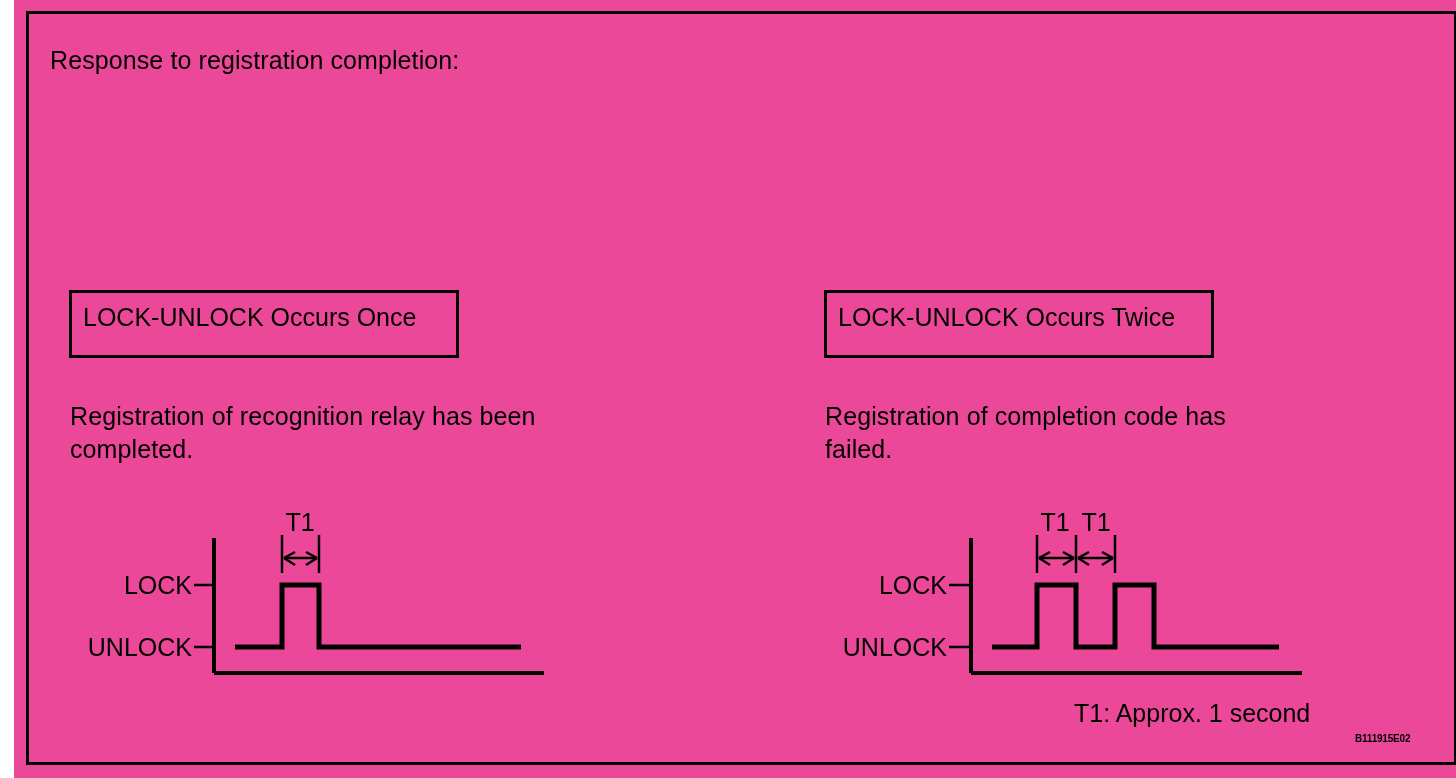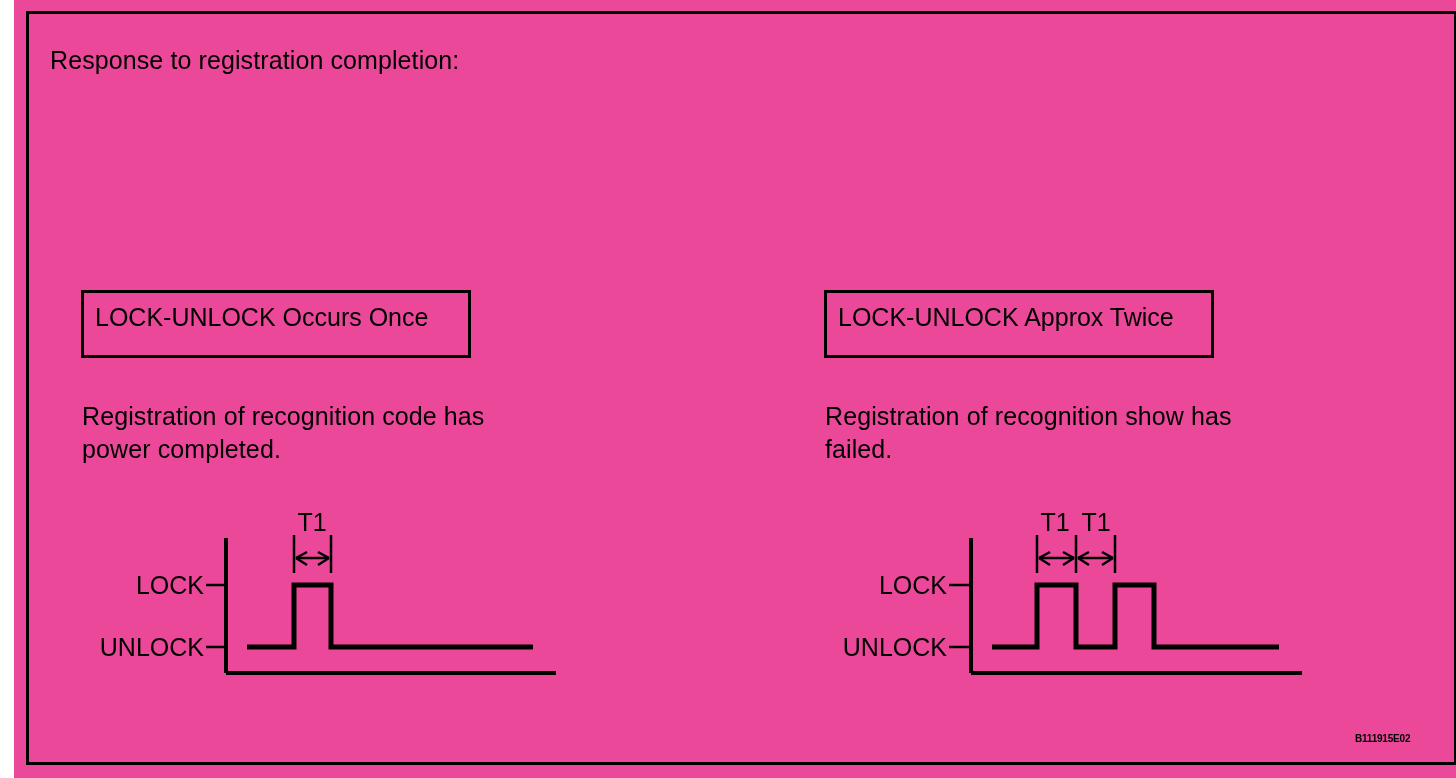--- a/index.html
+++ b/index.html
@@ -46,21 +46,21 @@
     font-size: 25px;
     line-height: 33px;
     letter-spacing: 0.1px;
   }
   .col {
     position: absolute;
     top: 0;
     width: 620px;
     height: 778px;
   }
-  .col-left  { left: 12px; }
+  .col-left  { left: 0px; }
   .col-right { left: 755px; }
 
   .title-box {
     position: absolute;
     top: 290px;
     left: 55px;
     width: 390px;
     height: 68px;
     border: 3px solid #000000;
     box-sizing: border-box;
@@ -146,21 +146,21 @@
 
   <div class="heading">Response to registration completion:</div>
 
 
   <div class="col col-left">
 
     <div class="title-box">
       <span class="title-box-label">LOCK-UNLOCK Occurs Once</span>
     </div>
 
-    <div class="caption">Registration of recognition code has power completed.</div>
+    <div class="caption">Registration of recognition relay has been completed.</div>
 
     <div class="wave-wrap">
       <svg width="560" height="195" viewBox="0 0 560 195" xmlns="http://www.w3.org/2000/svg">
 
         <text class="axis-label" x="158" y="96" text-anchor="end">LOCK</text>
         <text class="axis-label" x="158" y="158" text-anchor="end">UNLOCK</text>
 
         <path class="stroke-thin" d="M160 87 H180"></path>
         <path class="stroke-thin" d="M160 149 H180"></path>
 
@@ -177,24 +177,24 @@
         <path class="stroke-thin" d="M283 60 L272 54 M283 60 L272 67"></path>
 
         <text class="t1-label" x="266" y="33" text-anchor="middle">T1</text>
       </svg>
     </div>
   </div>
 
   <div class="col col-right">
 
     <div class="title-box">
-      <span class="title-box-label">LOCK-UNLOCK Approx Twice</span>
-    </div>
-
-    <div class="caption">Registration of recognition show has failed.</div>
+      <span class="title-box-label">LOCK-UNLOCK Occurs Twice</span>
+    </div>
+
+    <div class="caption">Registration of completion code has failed.</div>
 
     <div class="wave-wrap">
       <svg width="560" height="195" viewBox="0 0 560 195" xmlns="http://www.w3.org/2000/svg">
 
         <text class="axis-label" x="158" y="96" text-anchor="end">LOCK</text>
         <text class="axis-label" x="158" y="158" text-anchor="end">UNLOCK</text>
 
         <path class="stroke-thin" d="M160 87 H182"></path>
         <path class="stroke-thin" d="M160 149 H182"></path>
 
@@ -214,15 +214,16 @@
         <path class="stroke-thin" d="M289 60 H324"></path>
         <path class="stroke-thin" d="M289 60 L300 54 M289 60 L300 67"></path>
         <path class="stroke-thin" d="M324 60 L313 54 M324 60 L313 67"></path>
 
         <text class="t1-label" x="266" y="33" text-anchor="middle">T1</text>
         <text class="t1-label" x="307" y="33" text-anchor="middle">T1</text>
       </svg>
     </div>
   </div>
 
+  <div class="note">T1: Approx. 1 second</div>
 
   <div class="figure-id">B111915E02</div>
 </div>
 
 </body></html>

